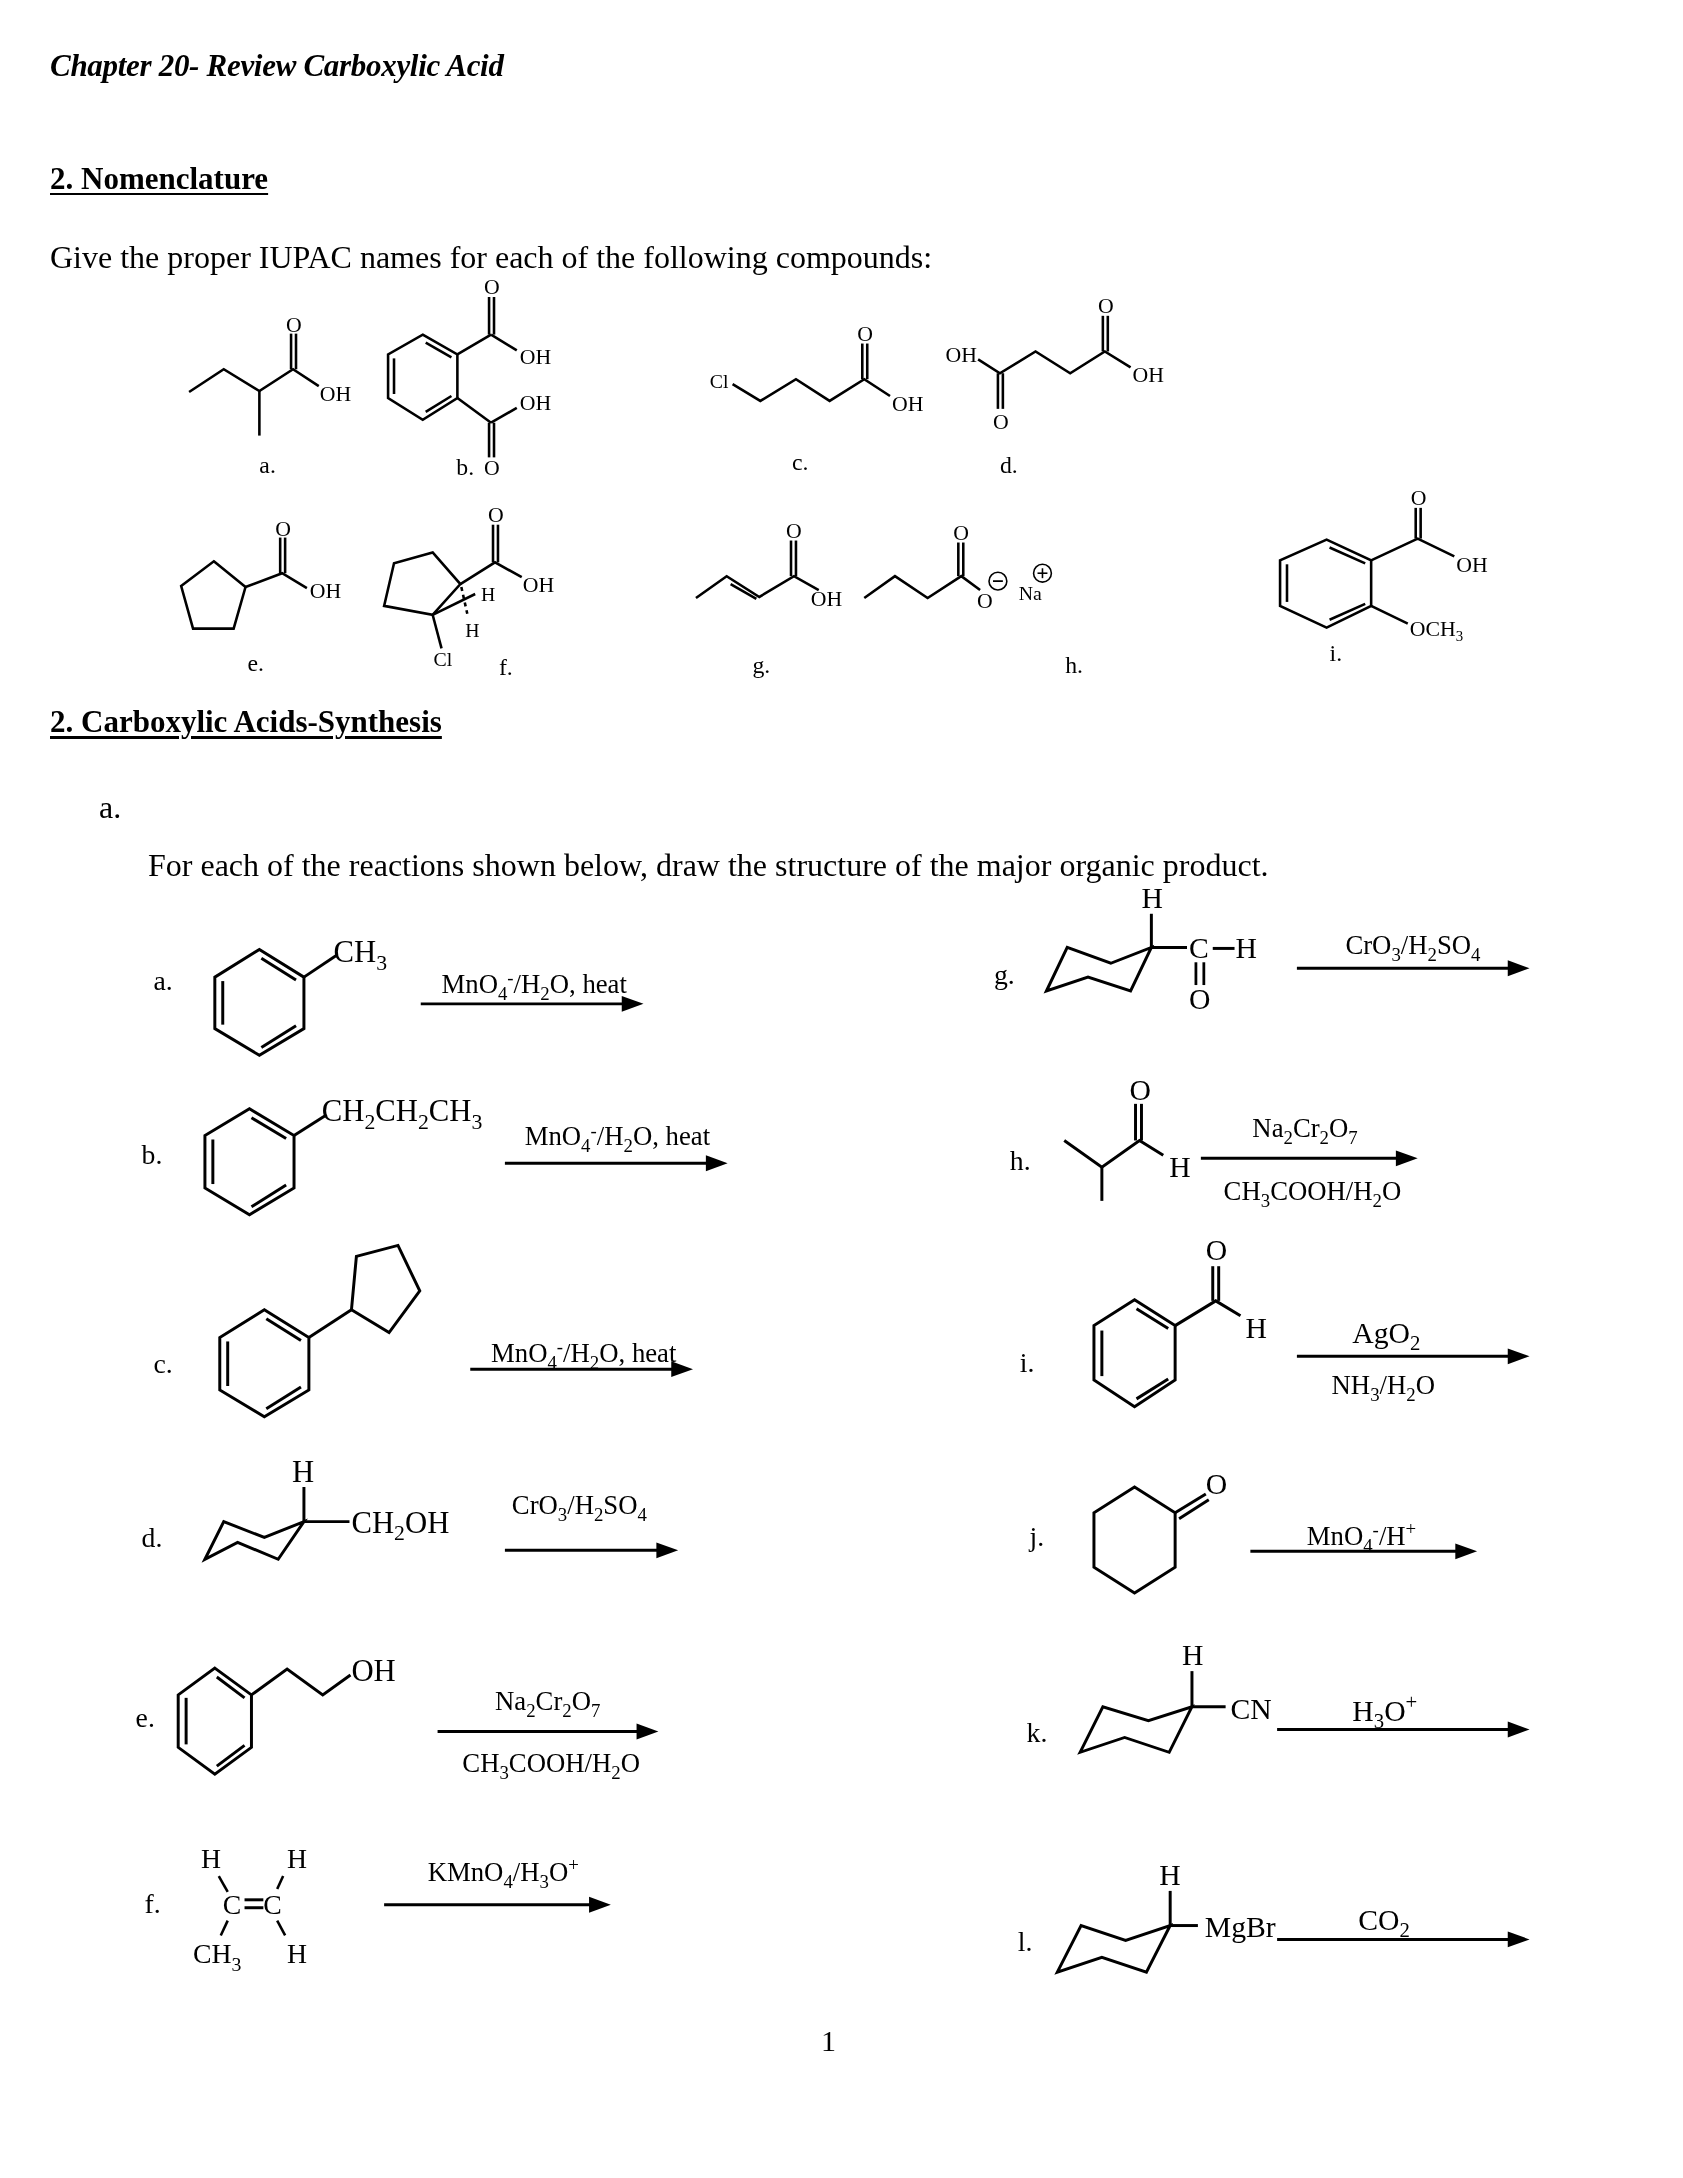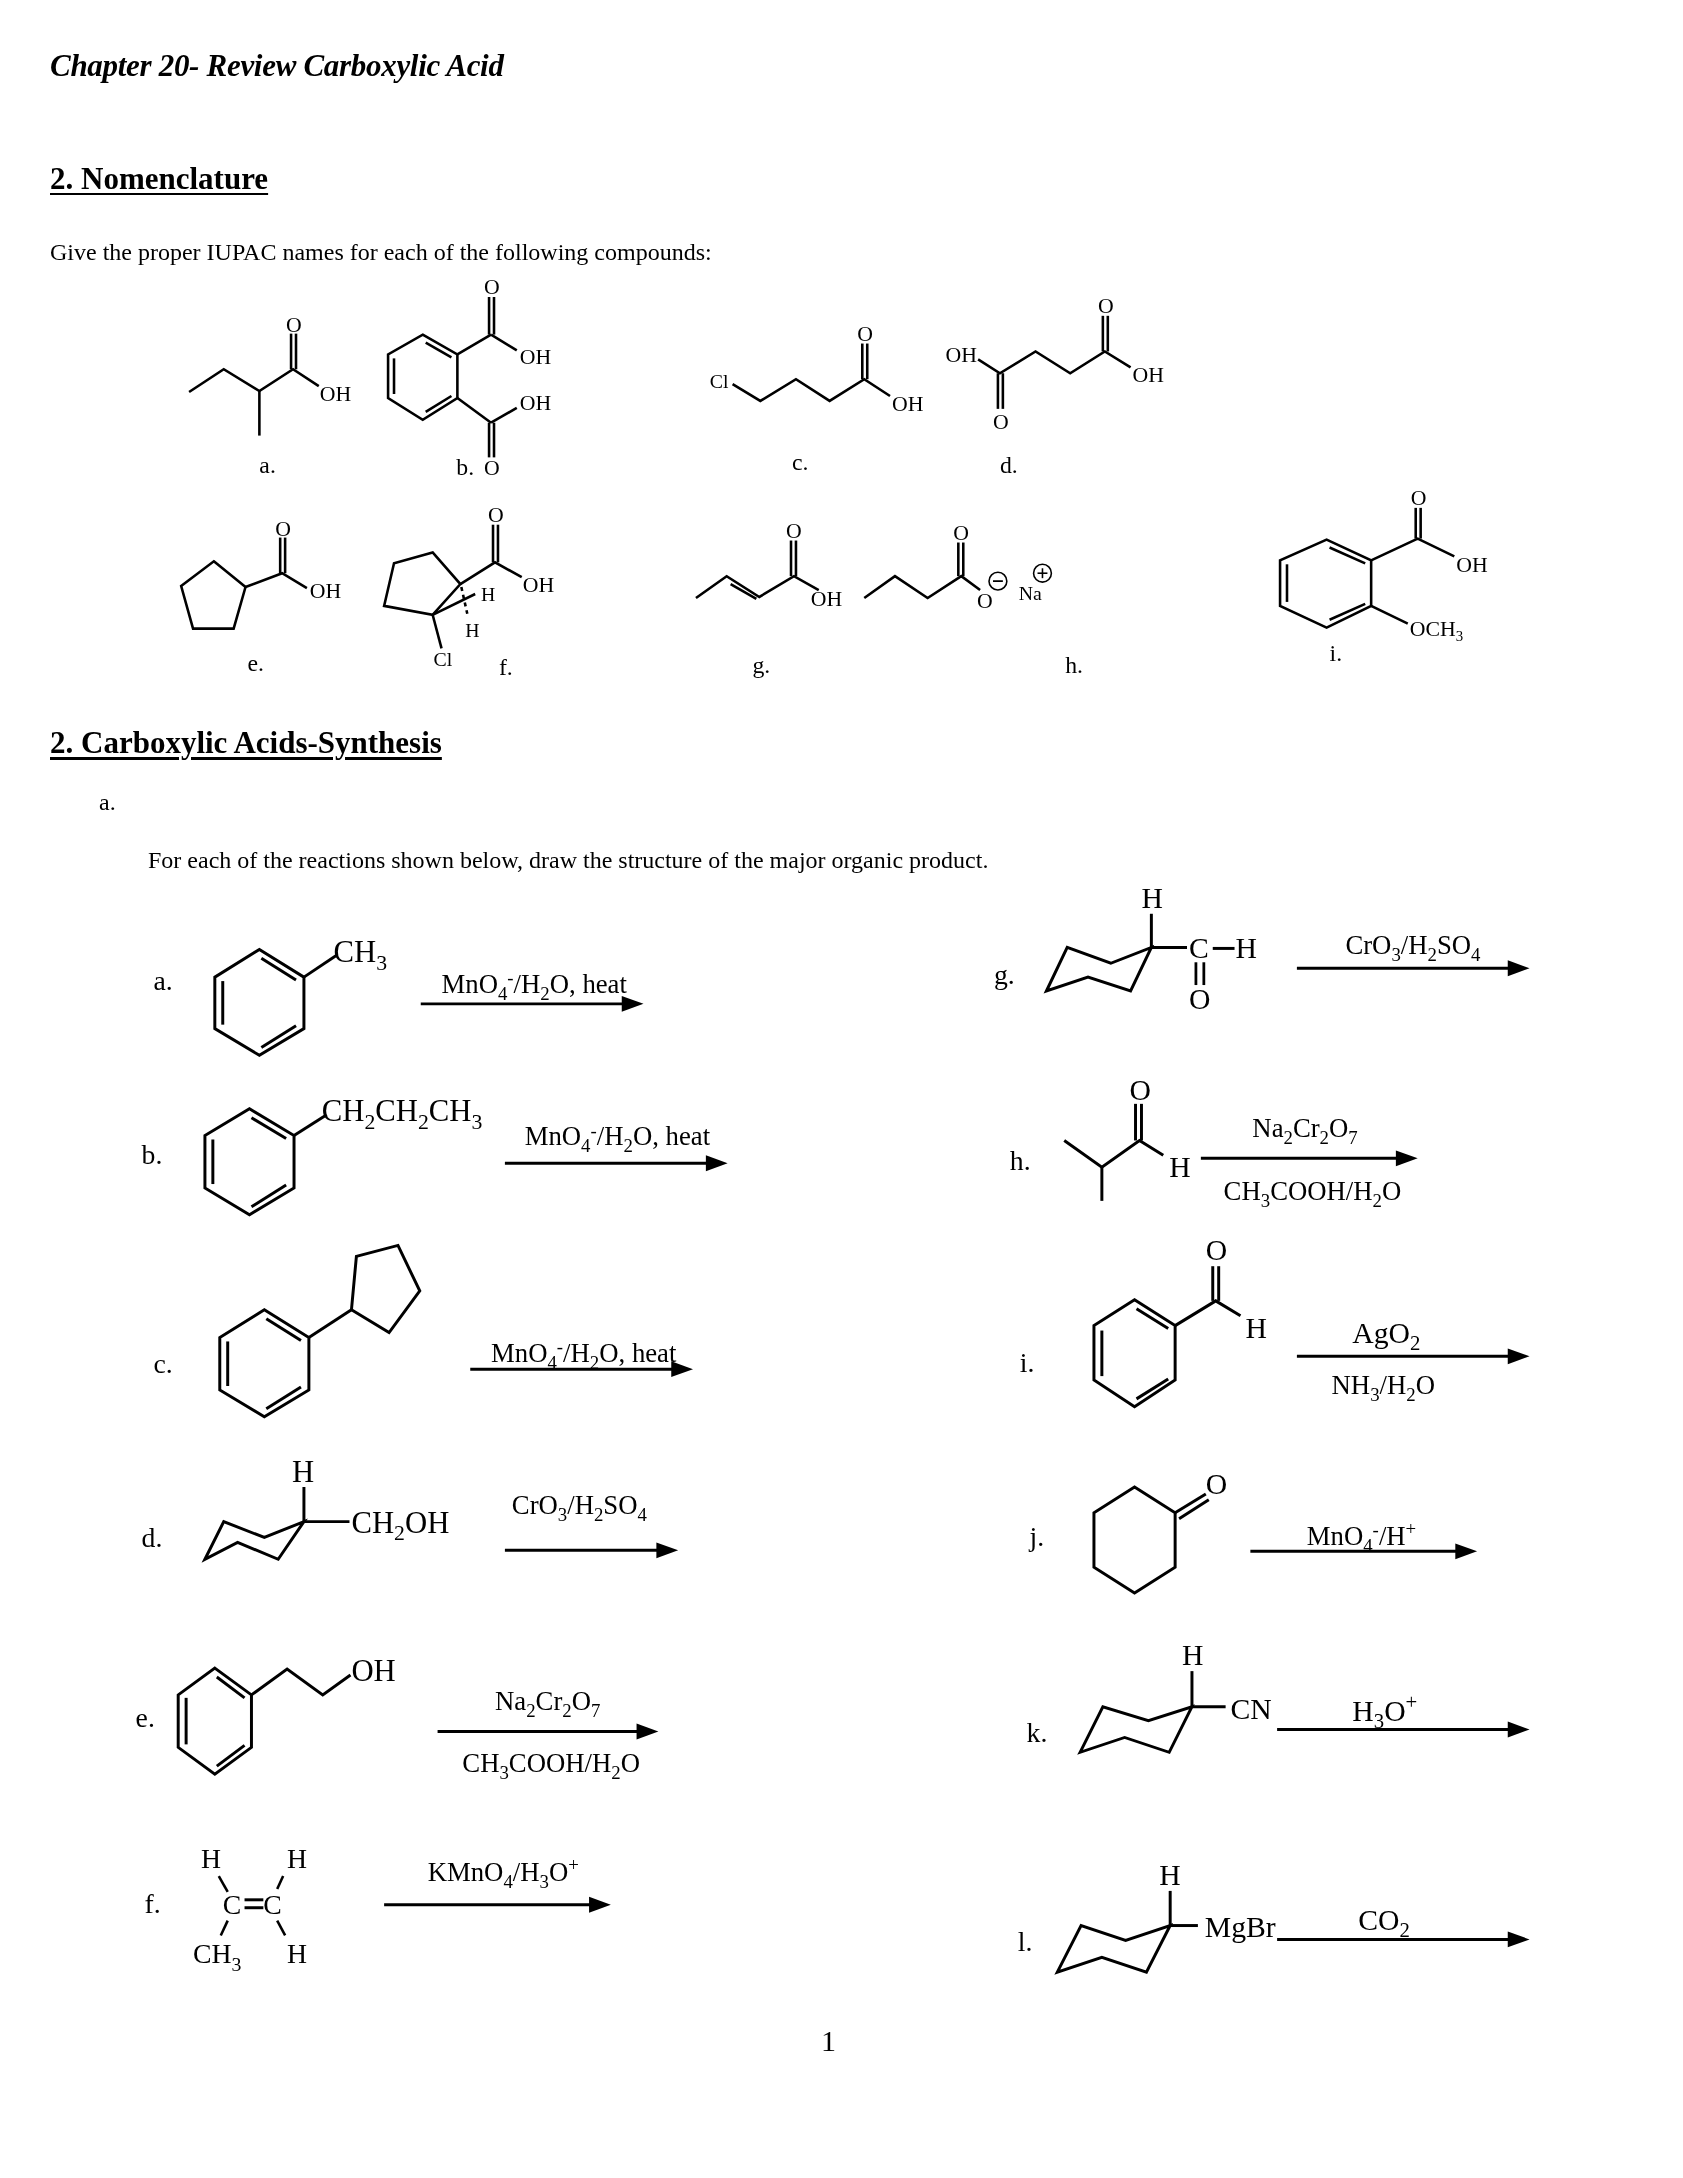--- a/index.html
+++ b/index.html
@@ -1,33 +1,33 @@
 <!DOCTYPE html>
 <html><head>
 <meta charset="utf-8">
 <style>
   html,body{margin:0;padding:0;background:#fff;}
   body{width:1683px;height:2178px;position:relative;overflow:hidden;font-family:"Liberation Serif","DejaVu Serif",serif;color:#000;}
   .abs{position:absolute;white-space:nowrap;}
   .title{left:50px;top:48px;font-size:31px;font-weight:bold;font-style:italic;text-decoration-thickness:2px;text-underline-offset:4px;letter-spacing:-0.3px;}
   .h1{font-size:31px;font-weight:bold;text-decoration:underline;text-decoration-thickness:2px;text-underline-offset:4px;}
-  .body{font-size:24px;}
+  .body{font-size:32px;}
   .pagenum{font-size:30px;}
   svg{position:absolute;left:0;top:0;}
   svg text{font-family:"Liberation Serif","DejaVu Serif",serif;fill:#000;}
   .b{stroke:#000;stroke-width:3;fill:none;stroke-linejoin:miter;stroke-linecap:butt;}
   .bt{stroke:#000;stroke-width:2.6;fill:none;}
 </style>
 </head>
 <body>
 
 <div class="abs title">Chapter 20- Review Carboxylic Acid</div>
 <div class="abs h1" style="left:50px;top:161px;">2. Nomenclature</div>
 <div class="abs body" style="left:50px;top:239px;">Give the proper IUPAC names for each of the following compounds:</div>
-<div class="abs h1" style="left:50px;top:725px;text-decoration:underline;">2.  Carboxylic Acids-Synthesis</div>
+<div class="abs h1" style="left:50px;top:704px;text-decoration:underline;">2.  Carboxylic Acids-Synthesis</div>
 <div class="abs body" style="left:99px;top:789px;">a.</div>
 <div class="abs body" style="left:148px;top:811px;margin-top:36px;">For each of the reactions shown below, draw the structure of the major organic product.</div>
 <div class="abs pagenum" style="left:821px;top:2024px;">1</div>
 
 <svg width="1683" height="2178" viewBox="0 0 1700 2200">
 
   <g>
     <polyline class="bt" points="191,396 226,373 262,395 296,373 322,390"></polyline>
     <line class="bt" x1="262" y1="395" x2="262" y2="440"></line>
     <line class="bt" x1="294" y1="373" x2="294" y2="337"></line>

